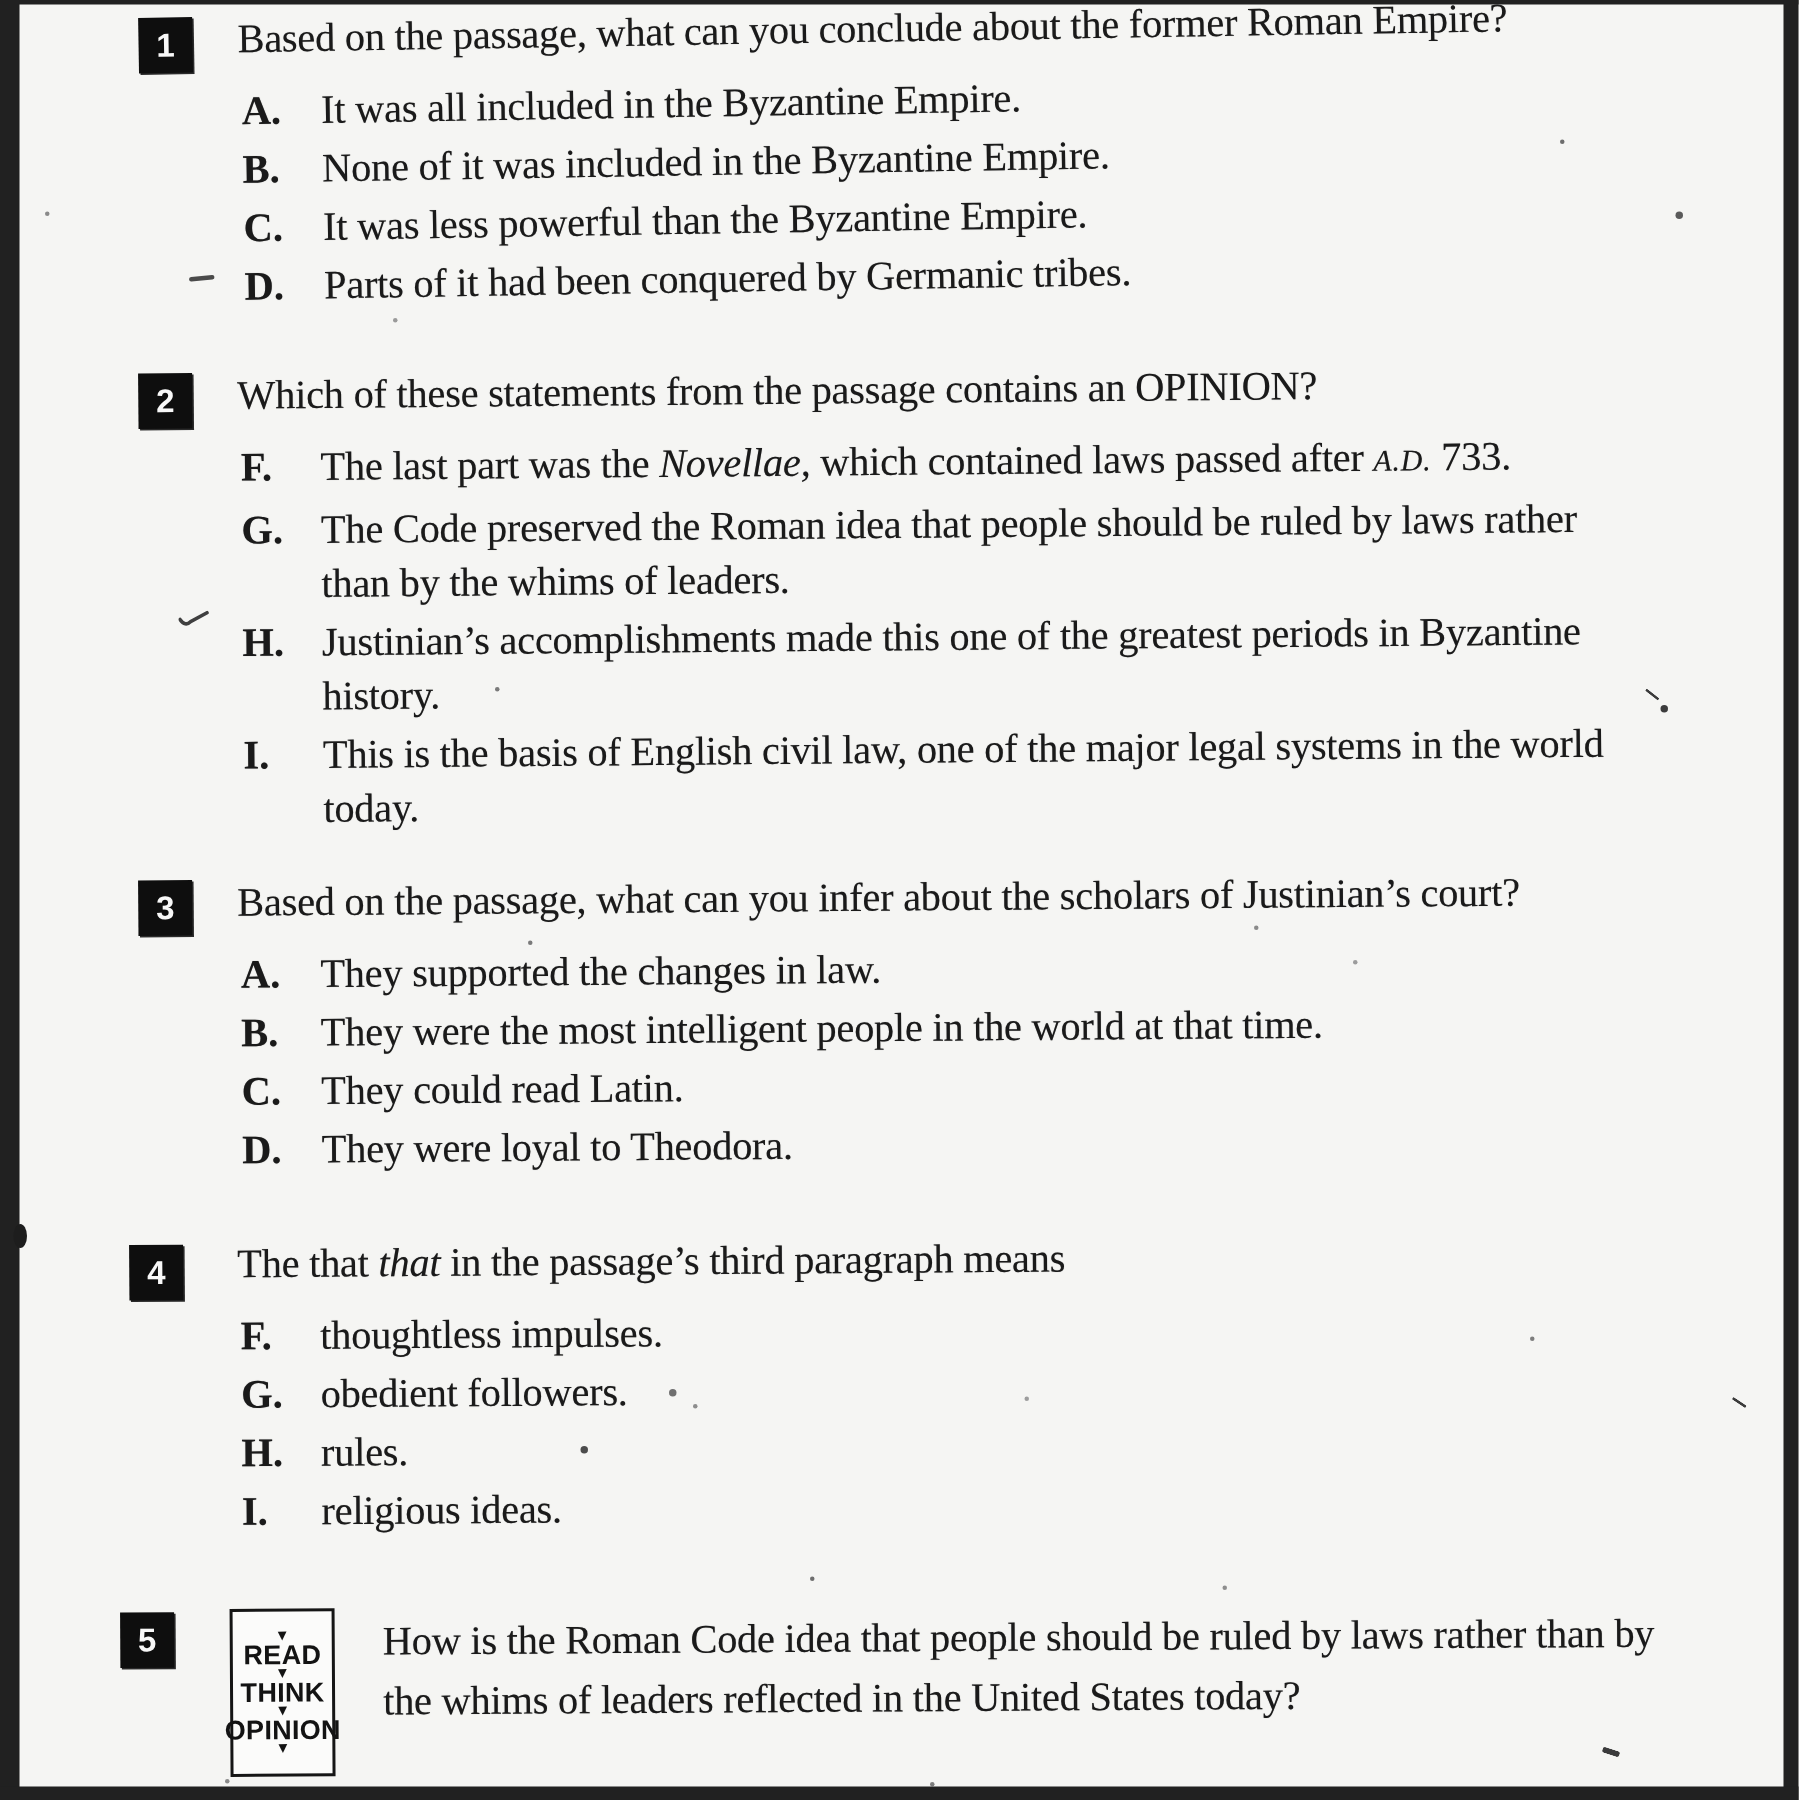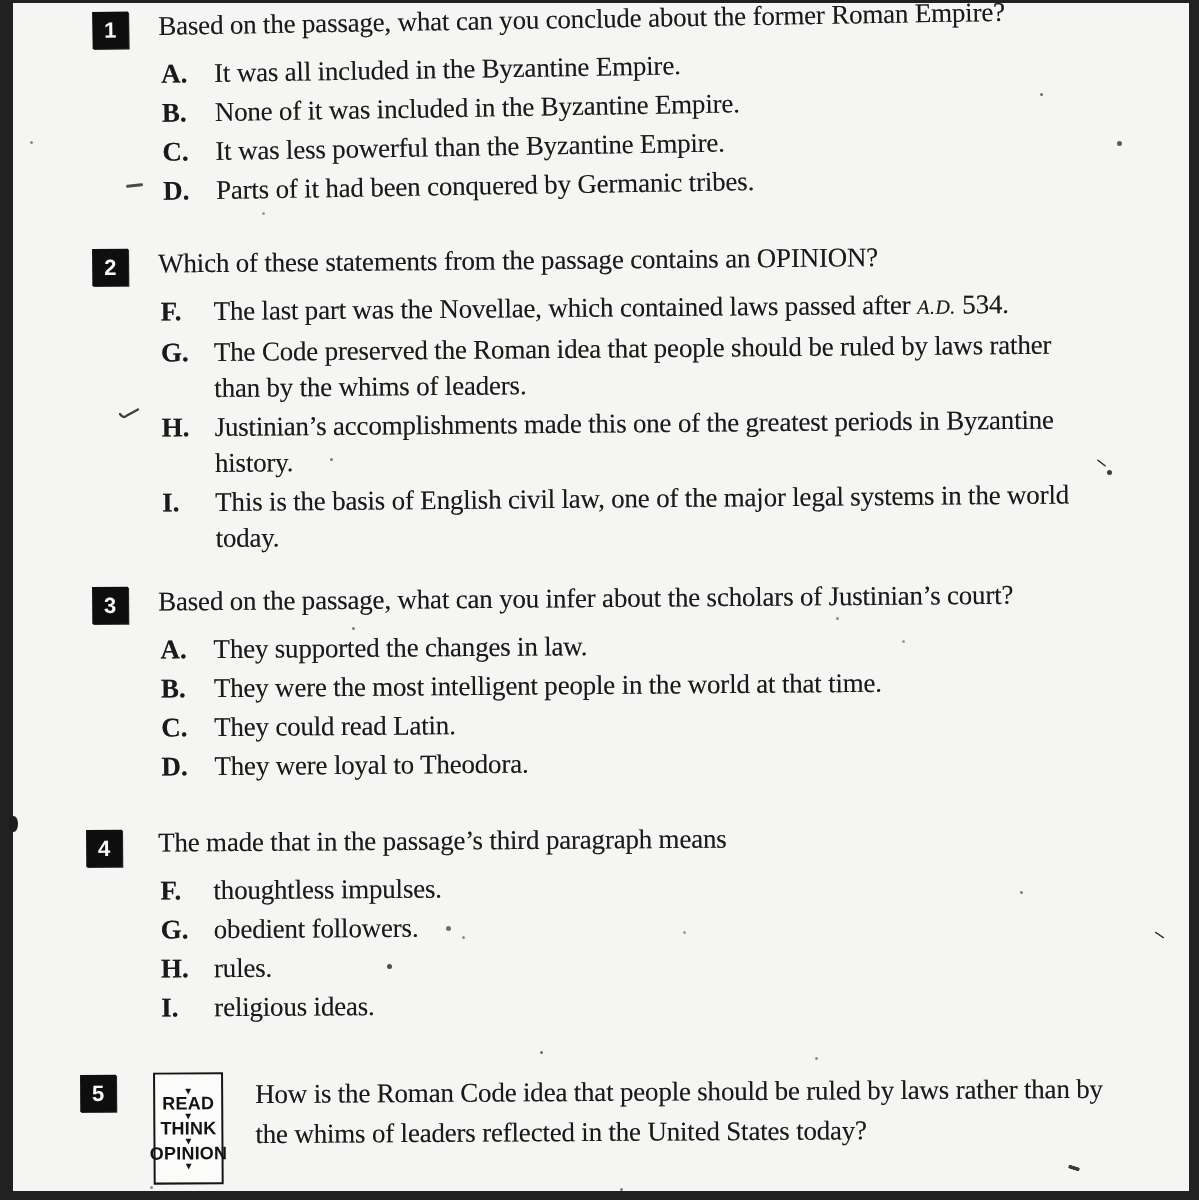--- a/index.html
+++ b/index.html
@@ -44,21 +44,21 @@
   .opts{margin:11px 0 0 68px;}
   .opt{display:flex;align-items:flex-start;margin-bottom:3px;}
   .letter{
     flex:0 0 53px;font-weight:bold;font-size:27px;line-height:36px;
     text-shadow:0 0 0.5px rgba(20,20,20,0.5);
   }
   .otext{
     width:872px;font-size:27px;line-height:36px;letter-spacing:-0.2px;
     text-shadow:0 0 0.5px rgba(20,20,20,0.45);
   }
-  .it{}
+  .it{font-style:italic;}
   .sc{font-size:0.74em;letter-spacing:0.5px;font-style:italic;}
 
   
   .rte{
     position:absolute;left:61px;top:5px;width:70px;height:112px;
     background:#fbfbfa;border:2px solid #151515;box-sizing:border-box;
     display:flex;flex-direction:column;align-items:center;justify-content:center;
     font-family:"Liberation Sans","DejaVu Sans",sans-serif;font-weight:bold;color:#131313;
   }
   .rte .word{font-size:18px;line-height:14px;letter-spacing:0.2px;}
@@ -148,21 +148,21 @@
 </section>
 
 <section class="q q2">
   <div class="badge">
     <span>2</span>
   </div>
   <p class="prompt">Which of these statements from the passage contains an OPINION?</p>
   <div class="opts">
     <div class="opt">
       <span class="letter">F.</span>
-      <span class="otext"><span>The last part was the </span><span class="it">Novellae,</span><span> which contained laws passed after </span><span class="sc">A.D.</span><span> 534.</span></span>
+      <span class="otext"><span>The last part was the </span><span class="it">Novellae,</span><span> which contained laws passed after </span><span class="sc">A.D.</span><span> 733.</span></span>
     </div>
     <div class="opt">
       <span class="letter">G.</span>
       <span class="otext">The Code preserved the Roman idea that people should be ruled by laws rather than by the whims of leaders.</span>
     </div>
     <div class="opt">
       <span class="letter">H.</span>
       <span class="otext">Justinian’s accomplishments made this one of the greatest periods in Byzantine history.</span>
     </div>
     <div class="opt">
@@ -194,21 +194,21 @@
       <span class="letter">D.</span>
       <span class="otext">They were loyal to Theodora.</span>
     </div>
   </div>
 </section>
 
 <section class="q q4">
   <div class="badge">
     <span>4</span>
   </div>
-  <p class="prompt"><span>The made </span><span class="it">that</span><span> in the passage’s third paragraph means</span></p>
+  <p class="prompt"><span>The that </span><span class="it">that</span><span> in the passage’s third paragraph means</span></p>
   <div class="opts">
     <div class="opt">
       <span class="letter">F.</span>
       <span class="otext">thoughtless impulses.</span>
     </div>
     <div class="opt">
       <span class="letter">G.</span>
       <span class="otext">obedient followers.</span>
     </div>
     <div class="opt">

